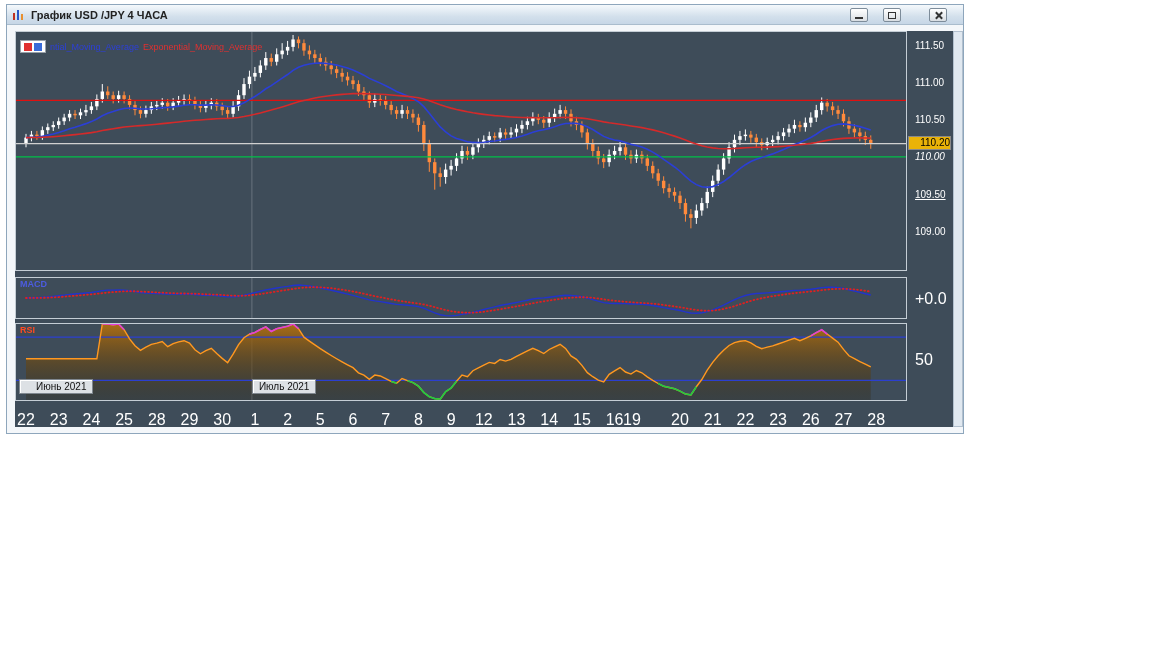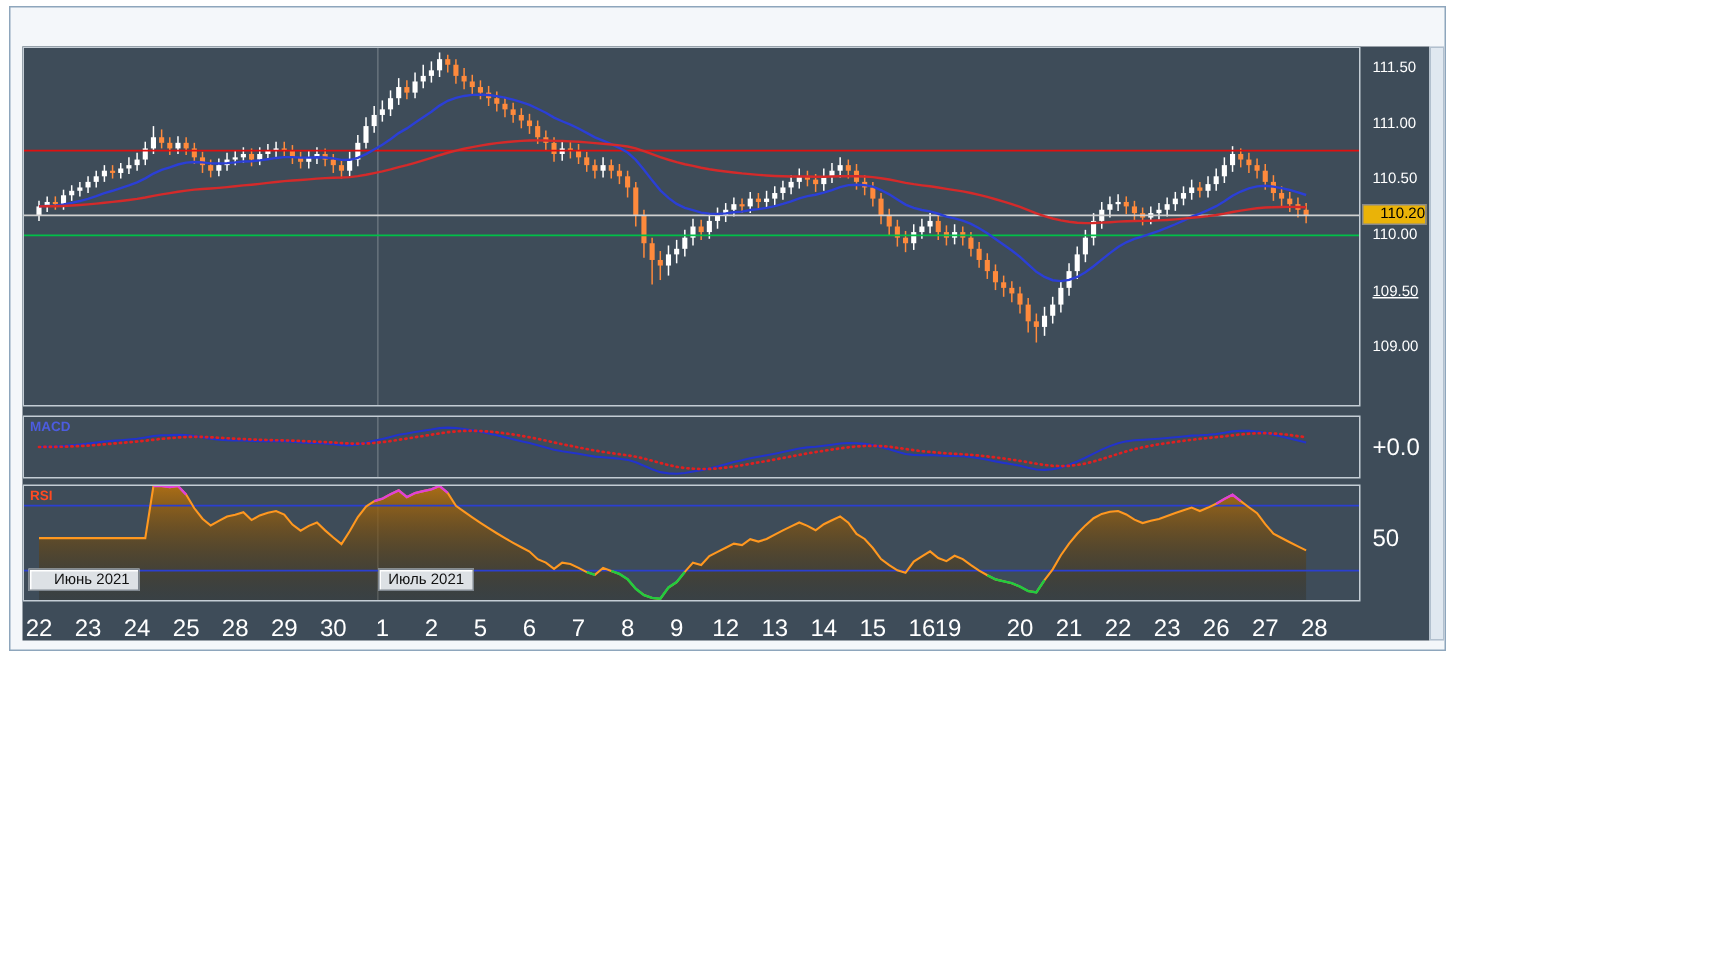--- a/index.html
+++ b/index.html
@@ -53,20 +53,37 @@
   .xaxis { position:absolute; left:0; top:374px; width:938px; height:22px; }
   .xlabel { position:absolute; top:6px; color:#fff; font-size:16px; transform:translateX(-50%); }
 
   .vscroll { position:absolute; left:946px; top:26px; width:10px; height:396px;
     background:#e0e8f0; border:1px solid #b2c0ce; }
 </style>
 </head>
 <body>
 
 <div class="window">
+  <div class="titlebar">
+    <svg width="14" height="12" viewBox="0 0 14 12">
+      <rect x="1" y="4" width="2" height="7" fill="#c03020"></rect>
+      <rect x="5" y="1" width="2" height="10" fill="#2858c8"></rect>
+      <rect x="9" y="5" width="2" height="6" fill="#e89030"></rect>
+    </svg>
+    <span class="title">График USD /JPY 4 ЧАСА</span>
+    <div class="winbtn" id="btnMin">
+        <span class="glyph-min"></span>
+      </div>
+    <div class="winbtn" id="btnMax">
+        <span class="glyph-max"></span>
+      </div>
+    <div class="winbtn" id="btnClose">
+        <span class="glyph-close"></span>
+      </div>
+  </div>
 
   <div class="chart-client">
 
     <div class="panel" id="pricePanel">
       <svg id="priceSvg" width="890" height="238">
           <line x1="235.9" y1="0" x2="235.9" y2="238" stroke="rgba(255,255,255,0.22)"></line>
           <line x1="10" y1="101.89" x2="10" y2="115.28" stroke="#ffffff" stroke-width="1"></line>
           <rect x="8.30" y="105.61" width="3.4" height="5.95" fill="#ffffff"></rect>
           <line x1="15.45" y1="98.92" x2="15.45" y2="109.33" stroke="#ffffff" stroke-width="1"></line>
           <rect x="13.75" y="102.64" width="3.4" height="2.97" fill="#ffffff"></rect>
@@ -377,28 +394,36 @@
           <line x1="849.3" y1="99.66" x2="849.3" y2="113.05" stroke="#ff8a3c" stroke-width="1"></line>
           <rect x="847.60" y="104.13" width="3.4" height="3.71" fill="#ff8a3c"></rect>
           <line x1="854.75" y1="103.38" x2="854.75" y2="116.77" stroke="#ff8a3c" stroke-width="1"></line>
           <rect x="853.05" y="107.84" width="3.4" height="3.72" fill="#ff8a3c"></rect>
           <line x1="0" y1="68.43" x2="890" y2="68.43" stroke="#e01010" stroke-width="1.2"></line>
           <line x1="0" y1="124.95" x2="890" y2="124.95" stroke="#00c048" stroke-width="1.2"></line>
           <line x1="0" y1="111.56" x2="890" y2="111.56" stroke="#d0d0d0" stroke-width="1.2"></line>
           <polyline points="10,105.61 15.45,105.26 20.9,105.13 26.35,104.31 31.8,103.24 37.25,102.03 42.7,100.53 48.15,98.76 53.6,96.77 59.05,95.18 64.5,93.44 69.95,91.63 75.4,89.6 80.85,86.93 86.3,83.71 91.75,81.3 97.2,79.61 102.65,77.68 108.1,76.42 113.55,76 119,76.25 124.45,76.9 129.9,77.04 135.35,76.73 140.8,76.28 146.25,75.62 151.7,75.47 157.15,74.9 162.6,74.14 168.05,73.29 173.5,72.72 178.95,72.74 184.4,73.11 189.85,73.08 195.3,72.8 200.75,72.98 206.2,73.58 211.65,74.55 217.1,74.53 222.55,73.2 228,70.71 233.45,67.64 238.9,64.5 244.35,60.85 249.8,56.75 255.25,53.58 260.7,49.9 266.15,46.21 271.6,42.53 277.05,38.4 282.5,35.19 287.95,33.24 293.4,31.96 298.85,31.26 304.3,31.08 309.75,31.36 315.2,32.05 320.65,33.09 326.1,34.45 331.55,36.08 337,37.96 342.45,40.5 347.9,43.17 353.35,46.4 358.8,48.82 364.25,51.13 369.7,53.69 375.15,56.56 380.6,59.53 386.05,61.71 391.5,64.08 396.95,66.6 402.4,69.7 407.85,74.63 413.3,81.16 418.75,88.24 424.2,94.92 429.65,99.94 435.1,103.93 440.55,106.58 446,108.04 451.45,109.77 456.9,110.42 462.35,110.55 467.8,110.23 473.25,109.51 478.7,109.06 484.15,108.04 489.6,107.4 495.05,106.58 500.5,105.42 505.95,103.95 511.4,102.22 516.85,100.26 522.3,98.79 527.75,97.84 533.2,96.39 538.65,94.68 544.1,92.73 549.55,91.44 555,91.18 560.45,91.39 565.9,92.45 571.35,94.7 576.8,97.56 582.25,100.96 587.7,104.39 593.15,106.55 598.6,108.01 604.05,108.87 609.5,110.5 614.95,112.37 620.4,113.59 625.85,115.1 631.3,117.31 636.75,120.13 642.2,123.5 647.65,127.35 653.1,131.18 658.55,134.99 664,139.24 669.45,144.29 674.9,149.19 680.35,152.64 685.8,154.81 691.25,155.41 696.7,154.62 702.15,152.62 707.6,149.54 713.05,145.51 718.5,141.08 723.95,136.73 729.4,132.72 734.85,129.53 740.3,127.24 745.75,125.57 751.2,123.75 756.65,121.88 762.1,119.79 767.55,117.51 773,115.06 778.45,112.46 783.9,110.43 789.35,108.11 794.8,105.46 800.25,102.24 805.7,98.52 811.15,95.68 816.6,93.61 822.05,92.22 827.5,91.87 832.95,92.44 838.4,93.38 843.85,94.64 849.3,96.2 854.75,98" fill="none" stroke="#2b3fd6" stroke-width="1.6"></polyline>
           <polyline points="10,105.61 15.45,105.53 20.9,105.49 26.35,105.29 31.8,105.02 37.25,104.69 42.7,104.26 48.15,103.75 53.6,103.15 59.05,102.6 64.5,101.99 69.95,101.34 75.4,100.6 80.85,99.68 86.3,98.58 91.75,97.61 97.2,96.77 102.65,95.85 108.1,95.06 113.55,94.45 119,94 124.45,93.67 129.9,93.24 135.35,92.72 140.8,92.18 146.25,91.59 151.7,91.12 157.15,90.56 162.6,89.95 168.05,89.32 173.5,88.75 178.95,88.31 184.4,87.97 189.85,87.56 195.3,87.1 200.75,86.75 206.2,86.51 211.65,86.38 217.1,86.05 222.55,85.43 228,84.51 233.45,83.42 238.9,82.26 244.35,80.92 249.8,79.42 255.25,78.06 260.7,76.53 266.15,74.94 271.6,73.3 277.05,71.49 282.5,69.84 287.95,68.43 293.4,67.17 298.85,66.04 304.3,65.05 309.75,64.18 315.2,63.44 320.65,62.83 326.1,62.33 331.55,61.94 337,61.67 342.45,61.61 347.9,61.66 353.35,61.9 358.8,62.04 364.25,62.22 369.7,62.51 375.15,62.94 380.6,63.45 386.05,63.86 391.5,64.35 396.95,64.93 402.4,65.7 407.85,66.95 413.3,68.68 418.75,70.67 424.2,72.71 429.65,74.49 435.1,76.12 440.55,77.49 446,78.63 451.45,79.84 456.9,80.81 462.35,81.65 467.8,82.37 473.25,82.97 478.7,83.59 484.15,84.05 489.6,84.56 495.05,84.99 500.5,85.31 505.95,85.52 511.4,85.62 516.85,85.62 522.3,85.68 527.75,85.82 533.2,85.81 538.65,85.7 544.1,85.49 549.55,85.39 555,85.5 560.45,85.7 565.9,86.1 571.35,86.8 576.8,87.68 582.25,88.75 587.7,89.88 593.15,90.78 598.6,91.55 604.05,92.2 609.5,93.04 614.95,93.95 620.4,94.74 625.85,95.61 631.3,96.66 636.75,97.88 642.2,99.28 647.65,100.84 653.1,102.45 658.55,104.13 664,105.96 669.45,108.05 674.9,110.19 680.35,112.06 685.8,113.67 691.25,114.94 696.7,115.87 702.15,116.46 707.6,116.74 713.05,116.7 718.5,116.45 723.95,116.12 729.4,115.75 734.85,115.47 740.3,115.32 745.75,115.26 751.2,115.12 756.65,114.92 762.1,114.62 767.55,114.23 773,113.75 778.45,113.18 783.9,112.69 789.35,112.09 794.8,111.36 800.25,110.45 805.7,109.36 811.15,108.4 816.6,107.57 822.05,106.86 827.5,106.38 832.95,106.12 838.4,105.96 843.85,105.91 849.3,105.96 854.75,106.12" fill="none" stroke="#d42a2a" stroke-width="1.6"></polyline>
         </svg>
+      <div class="legend">
+        <span class="chipbox">
+          <span class="chip" style="background: rgb(224, 48, 48);"></span>
+          <span class="chip" style="background: rgb(58, 108, 216);"></span>
+        </span>
+        <span class="leglabel" style="color: rgb(44, 63, 216);">ntial_Moving_Average</span>
+        <span class="leglabel" style="color: rgb(224, 48, 48);">Exponential_Moving_Average</span>
+      </div>
     </div>
 
     <div class="scaleCol" id="scaleCol">
       <span class="curTag" id="curTag" style="top: 104.56px;">110.20</span>
     <span class="tick" style="top: 8.88px;">111.50</span>
         <span class="tick" style="top: 46.06px;">111.00</span>
         <span class="tick" style="top: 83.25px;">110.50</span>
-        <span class="tick" style="top: 120.44px;">110.00</span>
+        <span class="tick" style="top: 120.44px; font-style: italic;">110.00</span>
         <span class="tick" style="top: 157.63px; text-decoration: underline;">109.50</span>
         <span class="tick" style="top: 194.81px;">109.00</span>
       </div>
 
     <div class="panel" id="macdPanel">
       <svg id="macdSvg" width="890" height="40">
           <line x1="235.9" y1="0" x2="235.9" y2="40" stroke="rgba(255,255,255,0.22)"></line>
           <polyline points="10,20 15.45,19.82 20.9,19.77 26.35,19.37 31.8,18.88 37.25,18.37 42.7,17.77 48.15,17.09 53.6,16.37 59.05,15.93 64.5,15.46 69.95,15 75.4,14.47 80.85,13.67 86.3,12.65 91.75,12.17 97.2,12.11 102.65,11.92 108.1,12.09 113.55,12.68 119,13.55 124.45,14.52 129.9,15.13 135.35,15.42 140.8,15.62 146.25,15.69 151.7,16.02 157.15,16.09 162.6,16.06 168.05,15.99 173.5,16.07 178.95,16.45 184.4,16.97 189.85,17.23 195.3,17.33 200.75,17.66 206.2,18.18 211.65,18.83 217.1,18.9 222.55,18.29 228,17.15 233.45,15.83 238.9,14.61 244.35,13.27 249.8,11.84 255.25,11.04 260.7,10.06 266.15,9.18 271.6,8.38 277.05,7.44 282.5,7.07 287.95,7.38 293.4,8 298.85,8.84 304.3,9.86 309.75,11 315.2,12.22 320.65,13.5 326.1,14.8 331.55,16.1 337,17.4 342.45,18.9 347.9,20.31 353.35,21.87 358.8,22.84 364.25,23.66 369.7,24.54 375.15,25.49 380.6,26.4 386.05,26.81 391.5,27.28 396.95,27.8 402.4,28.57 407.85,30.21 413.3,32.52 418.75,34.86 424.2,36.76 429.65,37.6 435.1,37.83 440.55,37.35 446,36.33 451.45,35.56 456.9,34.33 462.35,32.98 467.8,31.54 473.25,30.06 478.7,28.87 484.15,27.52 489.6,26.52 495.05,25.52 500.5,24.45 505.95,23.33 511.4,22.19 516.85,21.04 522.3,20.26 527.75,19.84 533.2,19.19 538.65,18.46 544.1,17.68 549.55,17.32 555,17.52 560.45,17.94 565.9,18.74 571.35,20.07 576.8,21.56 582.25,23.17 587.7,24.62 593.15,25.25 598.6,25.46 604.05,25.33 609.5,25.62 614.95,26.01 620.4,26.03 625.85,26.19 631.3,26.71 636.75,27.49 642.2,28.47 647.65,29.6 653.1,30.6 658.55,31.49 664,32.52 669.45,33.86 674.9,34.98 680.35,35.23 685.8,34.8 691.25,33.61 696.7,31.84 702.15,29.64 707.6,27.12 713.05,24.38 718.5,21.74 723.95,19.41 729.4,17.51 734.85,16.23 740.3,15.54 745.75,15.24 751.2,14.87 756.65,14.5 762.1,14.05 767.55,13.54 773,12.98 778.45,12.4 783.9,12.17 789.35,11.8 794.8,11.29 800.25,10.53 805.7,9.59 811.15,9.2 816.6,9.25 822.05,9.63 827.5,10.51 832.95,11.75 838.4,13.05 843.85,14.38 849.3,15.71 854.75,17.02" fill="none" stroke="#2233cc" stroke-width="1.4"></polyline>
           <polyline points="10,20 15.45,19.96 20.9,19.92 26.35,19.81 31.8,19.63 37.25,19.38 42.7,19.06 48.15,18.66 53.6,18.2 59.05,17.75 64.5,17.29 69.95,16.83 75.4,16.36 80.85,15.82 86.3,15.19 91.75,14.58 97.2,14.09 102.65,13.65 108.1,13.34 113.55,13.21 119,13.28 124.45,13.53 129.9,13.85 135.35,14.16 140.8,14.45 146.25,14.7 151.7,14.96 157.15,15.19 162.6,15.36 168.05,15.49 173.5,15.6 178.95,15.77 184.4,16.01 189.85,16.26 195.3,16.47 200.75,16.71 206.2,17 211.65,17.37 217.1,17.68 222.55,17.8 228,17.67 233.45,17.3 238.9,16.76 244.35,16.07 249.8,15.22 255.25,14.38 260.7,13.52 266.15,12.65 271.6,11.8 277.05,10.93 282.5,10.15 287.95,9.6 293.4,9.28 298.85,9.19 304.3,9.33 309.75,9.66 315.2,10.17 320.65,10.84 326.1,11.63 331.55,12.53 337,13.5 342.45,14.58 347.9,15.73 353.35,16.95 358.8,18.13 364.25,19.24 369.7,20.3 375.15,21.34 380.6,22.35 386.05,23.24 391.5,24.05 396.95,24.8 402.4,25.55 407.85,26.48 413.3,27.69 418.75,29.13 424.2,30.65 429.65,32.04 435.1,33.2 440.55,34.03 446,34.49 451.45,34.7 456.9,34.63 462.35,34.3 467.8,33.75 473.25,33.01 478.7,32.18 484.15,31.25 489.6,30.3 495.05,29.35 500.5,28.37 505.95,27.36 511.4,26.32 516.85,25.27 522.3,24.27 527.75,23.38 533.2,22.54 538.65,21.72 544.1,20.92 549.55,20.2 555,19.66 560.45,19.32 565.9,19.2 571.35,19.38 576.8,19.81 582.25,20.49 587.7,21.31 593.15,22.1 598.6,22.77 604.05,23.28 609.5,23.75 614.95,24.2 620.4,24.57 625.85,24.89 631.3,25.26 636.75,25.7 642.2,26.26 647.65,26.93 653.1,27.66 658.55,28.43 664,29.25 669.45,30.17 674.9,31.13 680.35,31.95 685.8,32.52 691.25,32.74 696.7,32.56 702.15,31.97 707.6,31 713.05,29.68 718.5,28.09 723.95,26.36 729.4,24.59 734.85,22.92 740.3,21.44 745.75,20.2 751.2,19.13 756.65,18.21 762.1,17.38 767.55,16.61 773,15.88 778.45,15.19 783.9,14.58 789.35,14.03 794.8,13.48 800.25,12.89 805.7,12.23 811.15,11.62 816.6,11.15 822.05,10.85 827.5,10.78 832.95,10.97 838.4,11.39 843.85,11.99 849.3,12.73 854.75,13.59" fill="none" stroke="#e02020" stroke-width="1.8" stroke-dasharray="0.8 2.8" stroke-linecap="round"></polyline>
         </svg>

